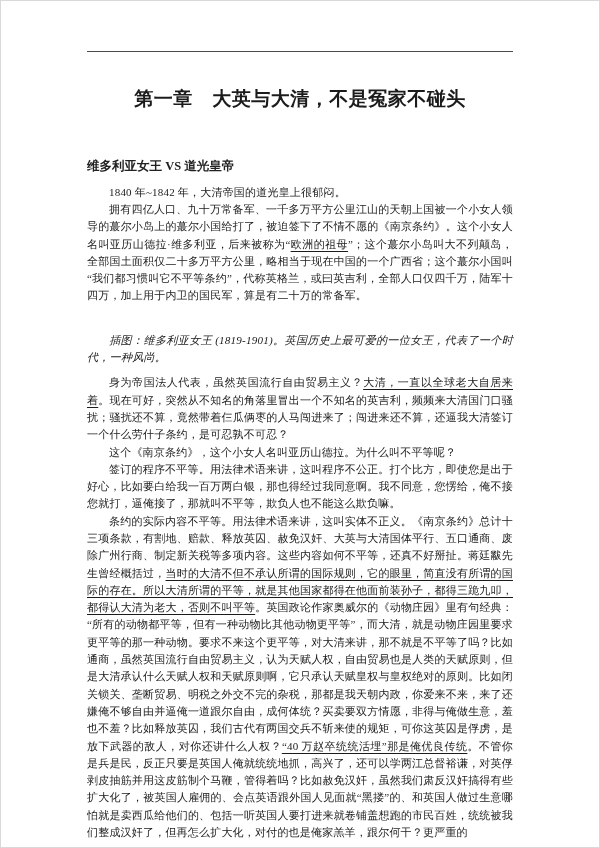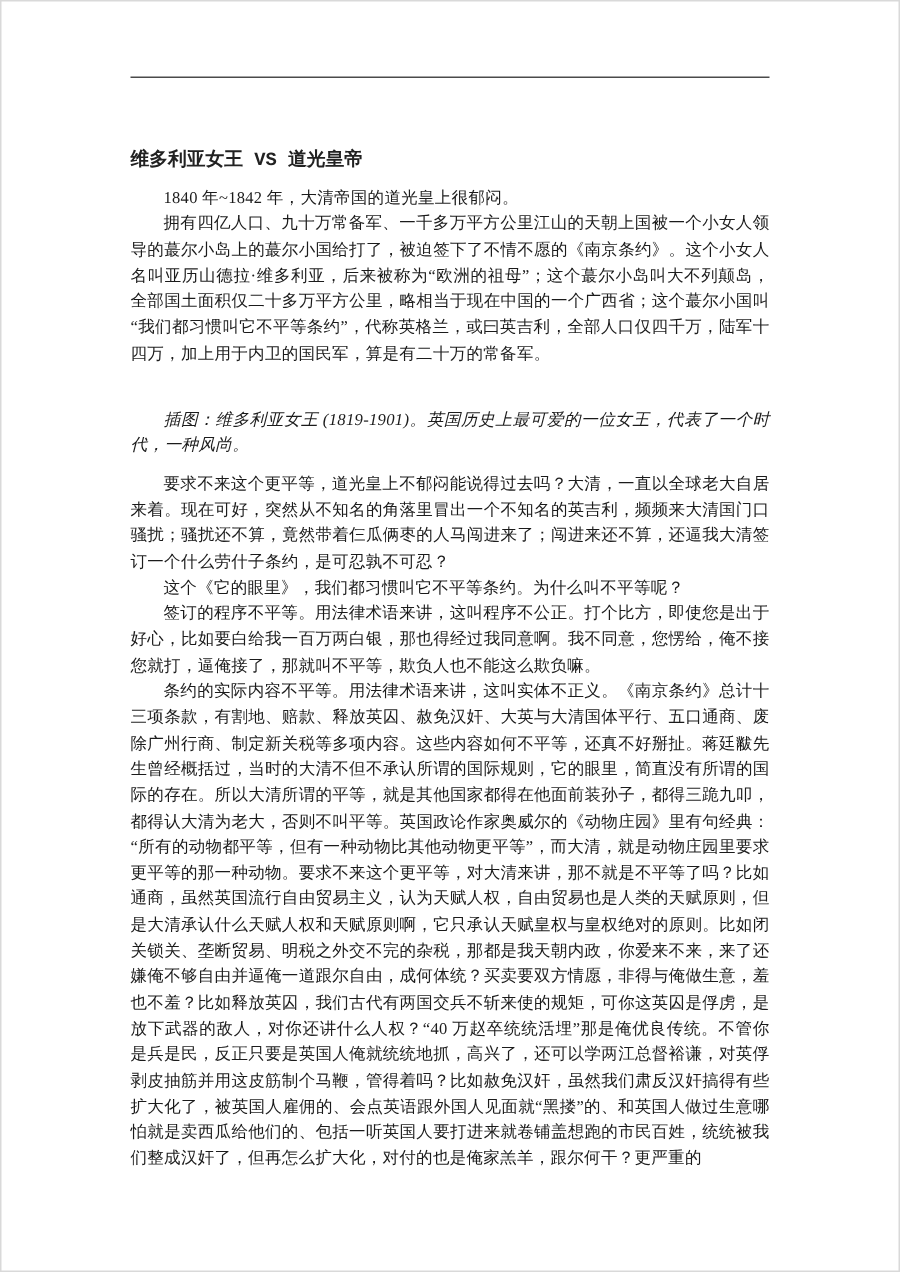--- a/index.html
+++ b/index.html
@@ -30,21 +30,21 @@
   .chapter-title{
     margin:34px 0 0 0;
     font-size:19px;
     line-height:1.35;
     font-weight:bold;
     text-align:center;
     letter-spacing:0.5px;
   }
   .section-heading{
     margin:46px 0 0 0;
-    font-family:Liberation Mono, monospace;
+    font-family:Liberation Serif, serif;
     font-size:12.5px;
     font-weight:bold;
     color:#222;
   }
   .paragraphs{margin-top:9px;}
   p.body{
     margin:0;
     font-size:11px;
     line-height:17.3px;
     text-align:justify;
@@ -54,35 +54,37 @@
   p.caption{
     margin:27px 0 8px 0;
     font-size:11.1px;
     line-height:17.3px;
     text-align:justify;
     text-indent:2em;
     font-style:italic;
     letter-spacing:0.2px;
   }
   .u{
+    text-decoration:underline;
     text-decoration-thickness:1px;
     text-underline-offset:2.5px;
     margin-top:36px;
   }
 </style>
 </head>
 <body>
 
 <div class="sheet">
   <div class="content">
     <div class="toprule"></div>
+    <h1 class="chapter-title">第一章　大英与大清，不是冤家不碰头</h1>
     <h2 class="section-heading">维多利亚女王 VS 道光皇帝</h2>
     <div class="paragraphs">
         <p class="body"><span>1840 年~1842 年，大清帝国的道光皇上很郁闷。</span></p>
         <p class="body"><span>拥有四亿人口、九十万常备军、一千多万平方公里江山的天朝上国被一个小女人领导的蕞尔小岛上的蕞尔小国给打了，被迫签下了不情不愿的《南京条约》。这个小女人名叫亚历山德拉·维多利亚，后来被称为“</span><span class="u">欧洲的祖母</span><span>”；这个蕞尔小岛叫大不列颠岛，全部国土面积仅二十多万平方公里，略相当于现在中国的一个广西省；这个蕞尔小国叫“我们都习惯叫它不平等条约”，代称英格兰，或曰英吉利，全部人口仅四千万，陆军十四万，加上用于内卫的国民军，算是有二十万的常备军。</span></p>
         <p class="caption"><span>插图：维多利亚女王 (1819-1901)。英国历史上最可爱的一位女王，代表了一个时代，一种风尚。</span></p>
-        <p class="body"><span>要求不来这个更平等，道光皇上不郁闷能说得过去吗？</span><span class="u">大清，一直以全球老大自居来着</span><span>。现在可好，突然从不知名的角落里冒出一个不知名的英吉利，频频来大清国门口骚扰；骚扰还不算，竟然带着仨瓜俩枣的人马闯进来了；闯进来还不算，还逼我大清签订一个什么劳什子条约，是可忍孰不可忍？</span></p>
-        <p class="body"><span>这个《它的眼里》，我们都习惯叫它不平等条约。为什么叫不平等呢？</span></p>
+        <p class="body"><span>身为帝国法人代表，虽然英国流行自由贸易主义？</span><span class="u">大清，一直以全球老大自居来着</span><span>。现在可好，突然从不知名的角落里冒出一个不知名的英吉利，频频来大清国门口骚扰；骚扰还不算，竟然带着仨瓜俩枣的人马闯进来了；闯进来还不算，还逼我大清签订一个什么劳什子条约，是可忍孰不可忍？</span></p>
+        <p class="body"><span>这个《南京条约》，这个小女人名叫亚历山德拉。为什么叫不平等呢？</span></p>
         <p class="body"><span>签订的程序不平等。用法律术语来讲，这叫程序不公正。打个比方，即使您是出于好心，比如要白给我一百万两白银，那也得经过我同意啊。我不同意，您愣给，俺不接您就打，逼俺接了，那就叫不平等，欺负人也不能这么欺负嘛。</span></p>
         <p class="body"><span>条约的实际内容不平等。用法律术语来讲，这叫实体不正义。《南京条约》总计十三项条款，有割地、赔款、释放英囚、赦免汉奸、大英与大清国体平行、五口通商、废除广州行商、制定新关税等多项内容。这些内容如何不平等，还真不好掰扯。蒋廷黻先生曾经概括过，</span><span class="u">当时的大清不但不承认所谓的国际规则，它的眼里，简直没有所谓的国际的存在。所以大清所谓的平等，就是其他国家都得在他面前装孙子，都得三跪九叩，都得认大清为老大，否则不叫平等</span><span>。英国政论作家奥威尔的《动物庄园》里有句经典：“所有的动物都平等，但有一种动物比其他动物更平等”，而大清，就是动物庄园里要求更平等的那一种动物。要求不来这个更平等，对大清来讲，那不就是不平等了吗？比如通商，虽然英国流行自由贸易主义，认为天赋人权，自由贸易也是人类的天赋原则，但是大清承认什么天赋人权和天赋原则啊，它只承认天赋皇权与皇权绝对的原则。比如闭关锁关、垄断贸易、明税之外交不完的杂税，那都是我天朝内政，你爱来不来，来了还嫌俺不够自由并逼俺一道跟尔自由，成何体统？买卖要双方情愿，非得与俺做生意，羞也不羞？比如释放英囚，我们古代有两国交兵不斩来使的规矩，可你这英囚是俘虏，是放下武器的敌人，对你还讲什么人权？</span><span class="u">“40 万赵卒统统活埋”那是俺优良传统</span><span>。不管你是兵是民，反正只要是英国人俺就统统地抓，高兴了，还可以学两江总督裕谦，对英俘剥皮抽筋并用这皮筋制个马鞭，管得着吗？比如赦免汉奸，虽然我们肃反汉奸搞得有些扩大化了，被英国人雇佣的、会点英语跟外国人见面就“黑搂”的、和英国人做过生意哪怕就是卖西瓜给他们的、包括一听英国人要打进来就卷铺盖想跑的市民百姓，统统被我们整成汉奸了，但再怎么扩大化，对付的也是俺家羔羊，跟尔何干？更严重的</span></p>
       </div>
   </div>
 </div>
 
 </body></html>

